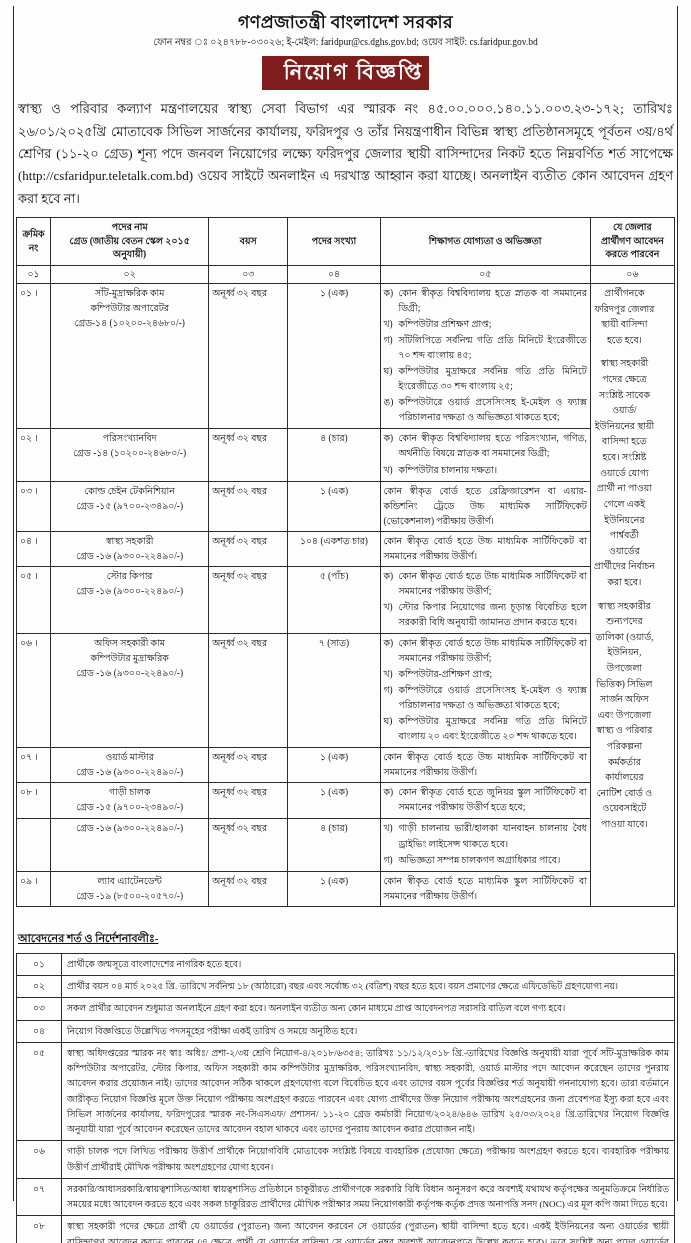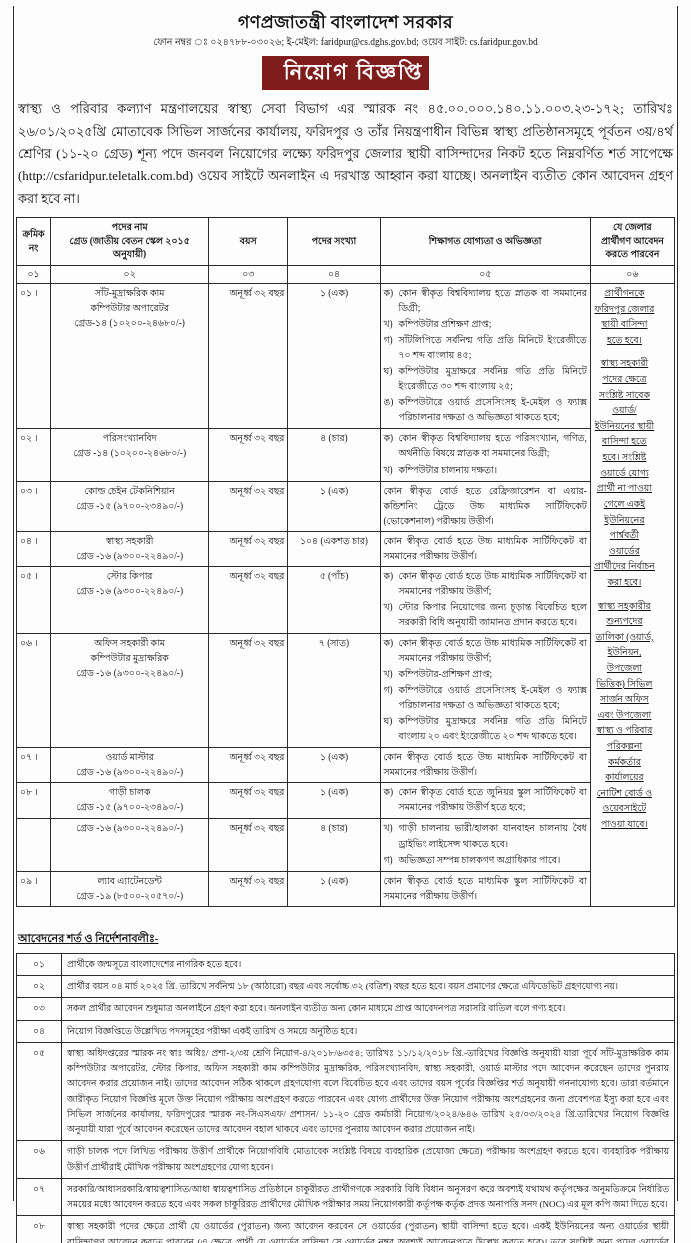--- a/index.html
+++ b/index.html
@@ -103,21 +103,21 @@
   table.jobs th {
     text-align: center;
     vertical-align: middle;
     font-weight: bold;
     line-height: 1.45;
     font-size: 9.4px;
     padding: 3px 2px;
   }
   td.c-num    { text-align: left; vertical-align: top; padding-top: 3px; }
   td.c-post   { text-align: center; line-height: 1.62; padding-top: 3px; margin-top: 44px; }
-  td.c-age    { text-align: right; padding-top: 3px; }
+  td.c-age    { text-align: left; padding-top: 3px; }
   td.c-count  { text-align: center; padding-top: 3px; }
   td.c-qual   { text-align: justify; line-height: 1.62; padding: 3px 4px 3px 4px; }
   td.c-dist   { text-align: center; line-height: 1.68; padding: 3px 2px; }
 
   tr.colnums td {
     text-align: center;
     font-size: 9.3px;
     padding: 1px 2px;
   }
 
@@ -127,21 +127,21 @@
     padding-left: 15px;
     margin: 0 0 1px 0;
   }
   ul.qlist > li .bn-marker {
     position: absolute;
     left: 0;
     top: 0;
   }
   .plain-qual { display: block; }
 
-  .dist-para { margin: 0 16px 8px 0; text-decoration: underline; }
+  .dist-para { margin: 0 16px 8px 0; }
   .dist-para:last-child { margin-bottom: 0; text-align: center; }
 
   
   .cond-title {
     font-size: 11px;
     font-weight: bold;
     text-decoration: underline;
     margin: 23px 2px 4px 2px;
   }
   table.conds {

